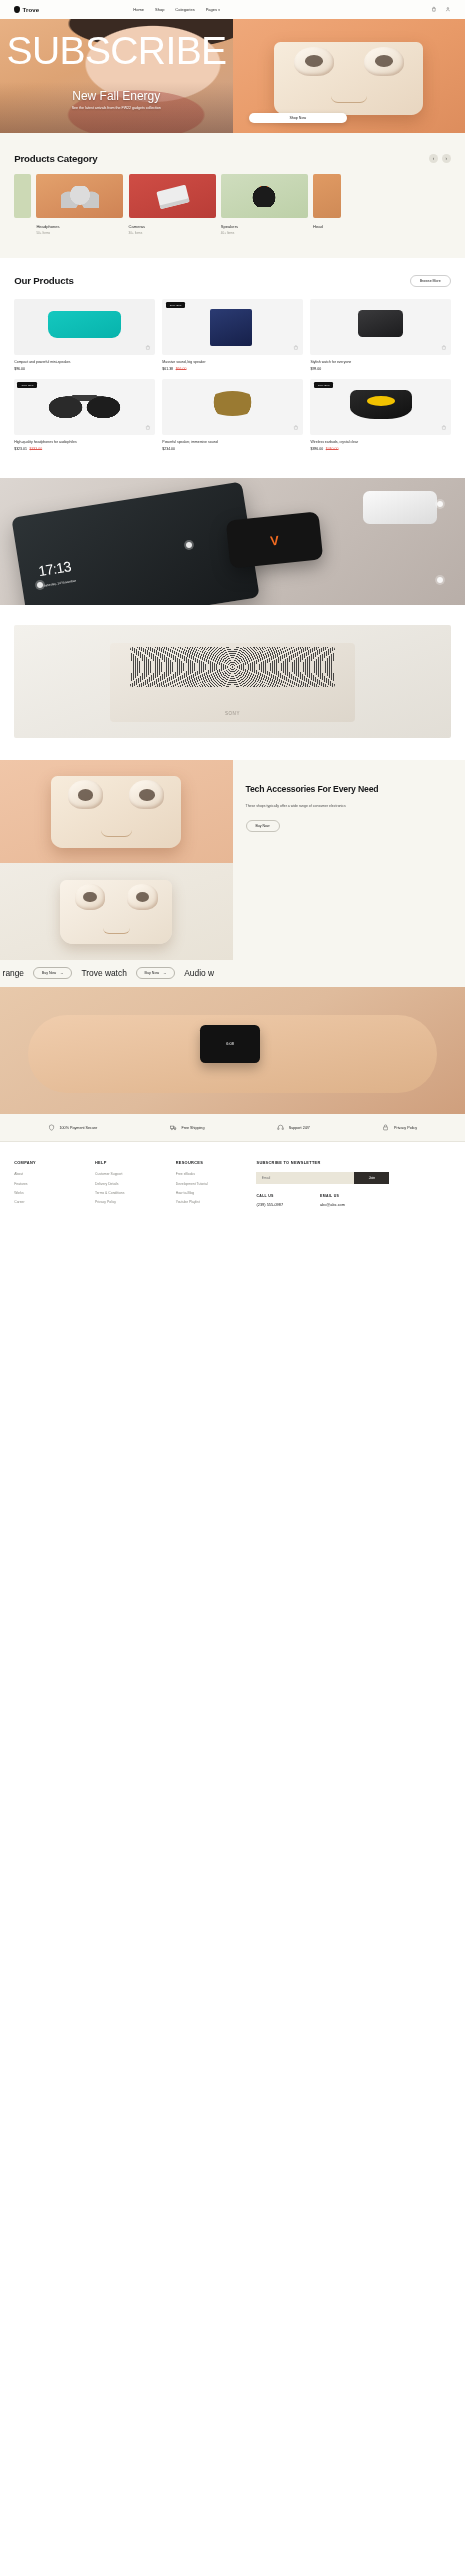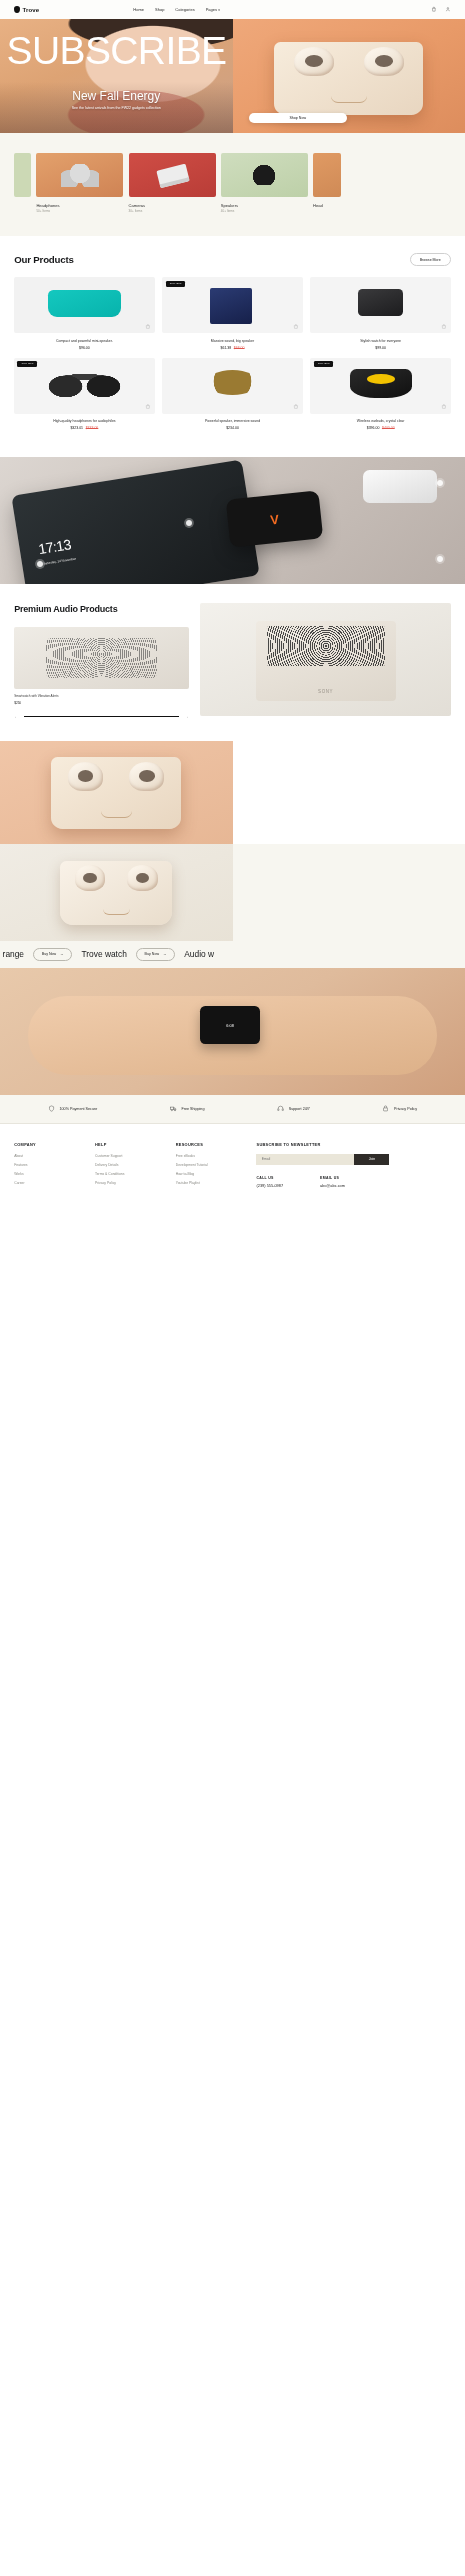--- a/index.html
+++ b/index.html
@@ -161,21 +161,21 @@
     background: linear-gradient(160deg,#cfddbe,#bdd0a8);
     position: relative; overflow: hidden;
   }
   .thumb-speakers::after{
     content:""; position:absolute; left:34%; top:28%; width:32%; height:46%;
     background: radial-gradient(circle at 50% 55%, #1b1b1b 0 62%, transparent 64%),
                 radial-gradient(circle at 50% 16%, #e06a2a 0 22%, transparent 24%);
   }
 
   
-  .prod-section { background: #fff; padding: 17px 14.2px 27px; text-align: center; }
+  .prod-section { background: #fff; padding: 17px 14.2px 27px; }
   .prod-head { display: flex; align-items: center; justify-content: space-between; margin-bottom: 11.6px; }
   .browse-btn {
     border: 0.6px solid #cfcfcf; border-radius: 13px;
     padding: 3.2px 9px; font-size: 3.6px; color: #222;
     background: #fff; cursor: pointer;
   }
   .prod-grid { display: grid; grid-template-columns: repeat(3, 1fr); gap: 7.8px 7.8px; }
   .prod-card { position: relative; }
   .prod-img {
     height: 56px; border-radius: 1.9px; position: relative; overflow: hidden;
@@ -408,20 +408,27 @@
   </div>
   <div class="hero-title">SUBSCRIBE</div>
   <div class="hero-copy">
     <div class="hero-h2">New Fall Energy</div>
     <div class="hero-sub">See the latest arrivals from the FW22 gadgets collection</div>
   </div>
   <div class="shop-btn">Shop Now</div>
 </div>
 
 <div class="cat-section">
+  <div class="cat-head">
+    <div class="sec-title">Products Category</div>
+    <div class="arrows">
+      <div class="arrow">‹</div>
+      <div class="arrow">›</div>
+    </div>
+  </div>
   <div class="cat-track">
     <div class="cat-card peek-l">
       <div class="thumb"></div>
     </div>
     <div class="cat-card main">
       <div class="thumb thumb-headphones"></div>
       <div class="cat-label">Headphones</div>
       <div class="cat-count">50+ Items</div>
     </div>
     <div class="cat-card main">
@@ -527,48 +534,42 @@
   </div>
   <div class="watch-face"></div>
   <div class="buds-sm"></div>
   <div class="dot" style="left:40%;top:50%"></div>
   <div class="dot" style="left:8%;top:82%"></div>
   <div class="dot" style="left:94%;top:18%"></div>
   <div class="dot" style="left:94%;top:78%"></div>
 </div>
 
 <div class="premium">
-  <div class="premium-left">
-    <div class="premium-title">Premium Audio Products</div>
-    <div class="premium-thumb"></div>
-    <div class="premium-caption">Smartwatch with Vibration Alerts</div>
-    <div class="premium-price">$250</div>
-    <div class="prem-nav">
-      <span class="prem-arrow">←</span>
-      <span class="prem-line"></span>
-      <span class="prem-arrow">→</span>
-    </div>
-  </div>
   <div class="premium-right">
     <div class="premium-hero">
       <div class="speaker-body">
         <div class="speaker-grill"></div>
         <div class="speaker-brand">SONY</div>
       </div>
     </div>
   </div>
 </div>
 
 <div class="tech">
   <div class="tech-left">
     <div class="buds-case" style="left:22%;top:16%;width:56%;height:70%">
       <div class="bud l"></div>
       <div class="bud r"></div>
       <div class="case-smile"></div>
     </div>
+  </div>
+  <div class="tech-right">
+    <div class="tech-title">Tech Accessories For Every Need</div>
+    <div class="tech-sub">These shops typically offer a wide range of consumer electronics</div>
+    <div class="buy-btn">Buy Now</div>
   </div>
 </div>
 <div class="tech-block2">
   <div class="tech-left2">
     <div class="case2">
       <div class="bud l"></div>
       <div class="bud r"></div>
       <div class="case-smile"></div>
     </div>
   </div>

